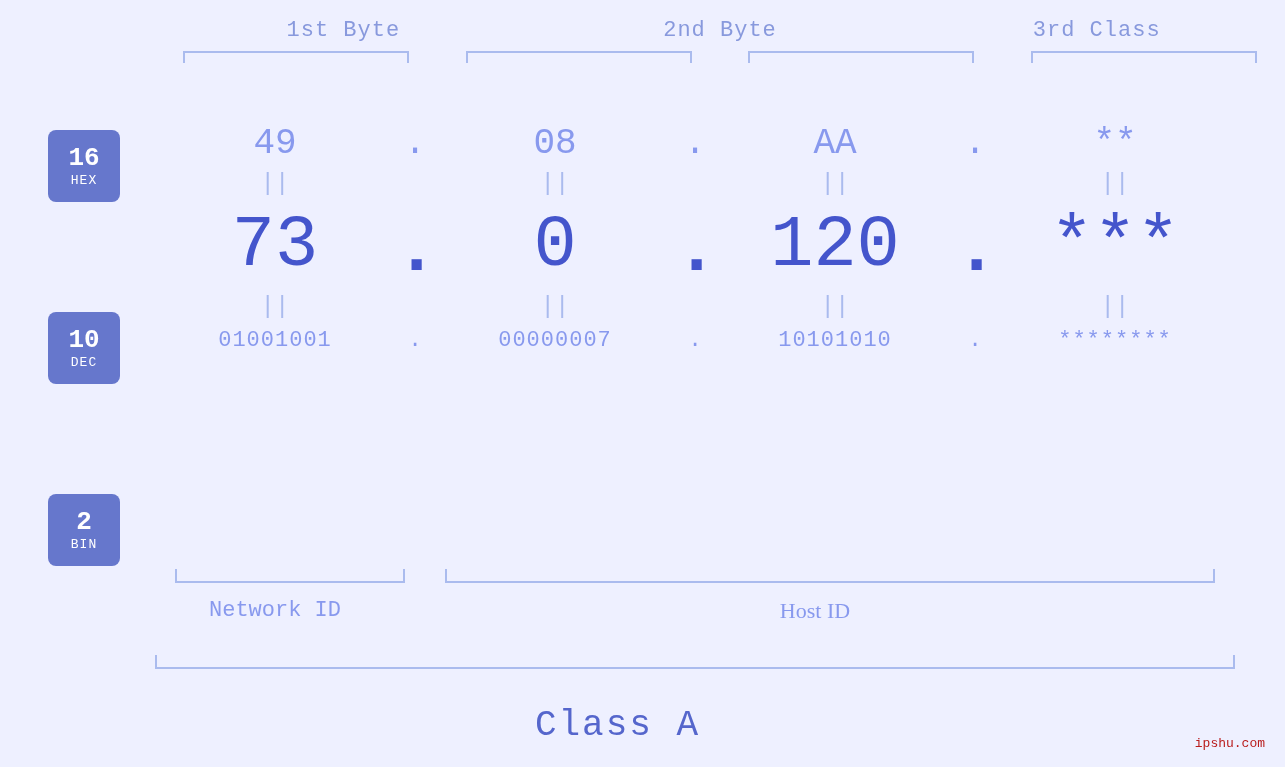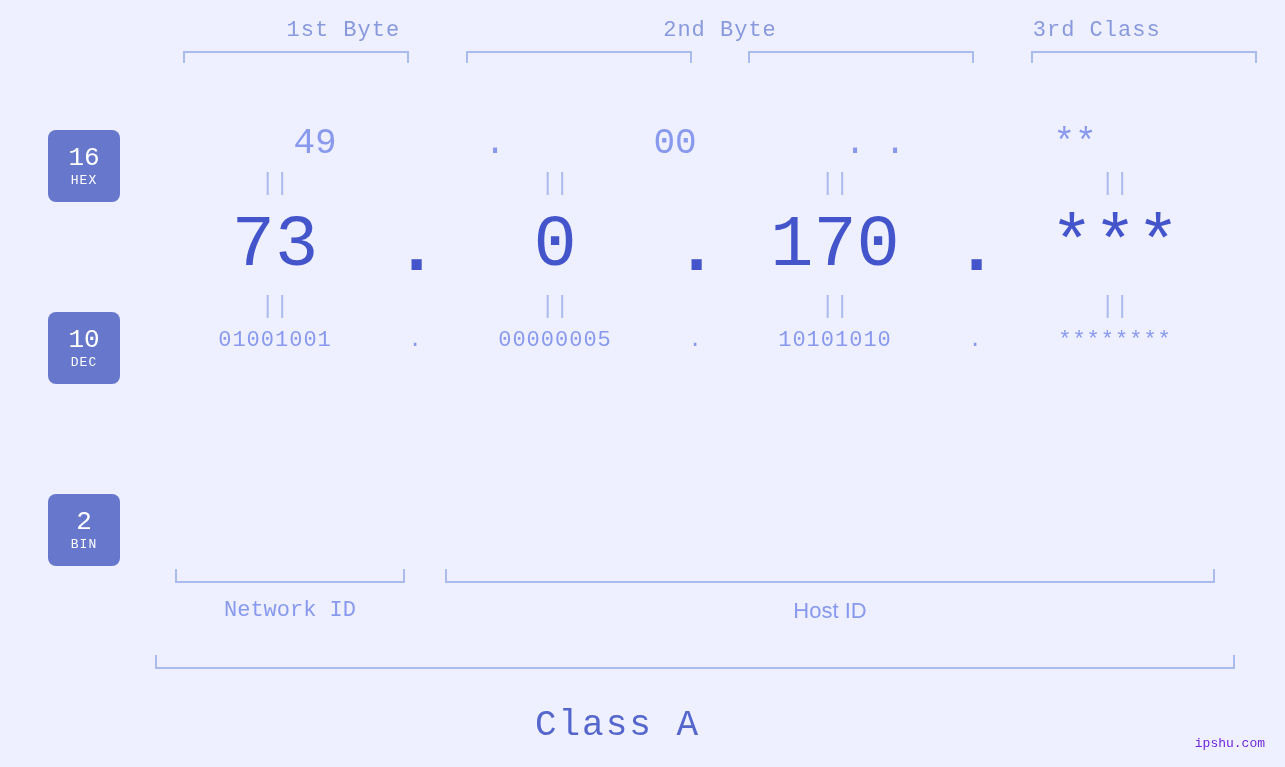--- a/index.html
+++ b/index.html
@@ -79,21 +79,21 @@
       border-radius: 8px;
       display: flex;
       flex-direction: column;
       align-items: center;
       justify-content: center;
       color: white;
     }
 
     .badge-num {
       font-size: 26px;
-      font-weight: normal;
+      font-weight: bold;
       line-height: 1;
     }
 
     .badge-label {
       font-size: 13px;
       letter-spacing: 1px;
       margin-top: 2px;
     }
 
     
@@ -227,39 +227,39 @@
       border-left: 2px solid #aabbee;
       border-right: 2px solid #aabbee;
       height: 14px;
       width: 95%;
     }
 
     
     .id-labels {
       position: absolute;
       top: 598px;
-      left: 155px;
+      left: 140px;
       width: calc(1285px - 155px - 50px);
       display: flex;
     }
 
     .net-id-label {
       flex: 0 0 25%;
       text-align: center;
       color: #8899ee;
       font-size: 22px;
       font-family: 'Courier New', Courier, monospace;
     }
 
     .host-id-label {
       flex: 0 0 75%;
       text-align: center;
       color: #8899ee;
       font-size: 22px;
-      font-family: Liberation Sans, sans-serif;
+      font-family: Liberation Serif, serif;
     }
 
     
     .full-bottom-bracket {
       position: absolute;
       top: 655px;
       left: 155px;
       width: calc(1285px - 155px - 50px);
     }
 
@@ -283,21 +283,21 @@
       font-family: 'Courier New', Courier, monospace;
       letter-spacing: 2px;
       margin-top: 10px;
     }
 
     
     .watermark {
       position: absolute;
       bottom: 16px;
       right: 20px;
-      color: #6d28d9;
+      color: #b91c1c;
       font-size: 13px;
       font-family: 'Courier New', Courier, monospace;
     }
 
     
     .flex-row {
       display: flex;
       align-items: center;
     }
   </style>
@@ -343,23 +343,26 @@
   </div>
 
   <div class="data-grid">
 
     <div class="flex-row hex-row" style="padding-right:50px;">
       <div class="data-cell">
         <span class="hex-val">49</span>
       </div>
       <div class="dot-sep"><span class="hex-dot">.</span></div>
       <div class="data-cell">
-        <span class="hex-val">00</span>
+        <span class="hex-val">08</span>
       </div>
       <div class="dot-sep"><span class="hex-dot">.</span></div>
+      <div class="data-cell">
+        <span class="hex-val">AA</span>
+      </div>
       <div class="dot-sep"><span class="hex-dot">.</span></div>
       <div class="data-cell">
         <span class="hex-val">**</span>
       </div>
     </div>
 
     <div class="flex-row equals-row" style="padding-right:50px; margin-top:6px;">
       <div class="equals-sign">||</div>
       <div class="dot-sep"></div>
       <div class="equals-sign">||</div>
@@ -372,21 +375,21 @@
     <div class="flex-row dec-row" style="padding-right:50px; align-items:flex-end;">
       <div class="data-cell">
         <span class="dec-val">73</span>
       </div>
       <div class="dot-sep"><span class="dec-dot">.</span></div>
       <div class="data-cell">
         <span class="dec-val">0</span>
       </div>
       <div class="dot-sep"><span class="dec-dot">.</span></div>
       <div class="data-cell">
-        <span class="dec-val">170</span>
+        <span class="dec-val">120</span>
       </div>
       <div class="dot-sep"><span class="dec-dot">.</span></div>
       <div class="data-cell">
         <span class="dec-val">***</span>
       </div>
     </div>
 
     <div class="flex-row equals-row2" style="padding-right:50px; margin-top:6px;">
       <div class="equals-sign">||</div>
       <div class="dot-sep"></div>
@@ -396,21 +399,21 @@
       <div class="dot-sep"></div>
       <div class="equals-sign">||</div>
     </div>
 
     <div class="flex-row bin-row" style="padding-right:50px;">
       <div class="data-cell">
         <span class="bin-val">01001001</span>
       </div>
       <div class="dot-sep"><span class="bin-dot">.</span></div>
       <div class="data-cell">
-        <span class="bin-val">00000005</span>
+        <span class="bin-val">00000007</span>
       </div>
       <div class="dot-sep"><span class="bin-dot">.</span></div>
       <div class="data-cell">
         <span class="bin-val">10101010</span>
       </div>
       <div class="dot-sep"><span class="bin-dot">.</span></div>
       <div class="data-cell">
         <span class="bin-val">********</span>
       </div>
     </div>

